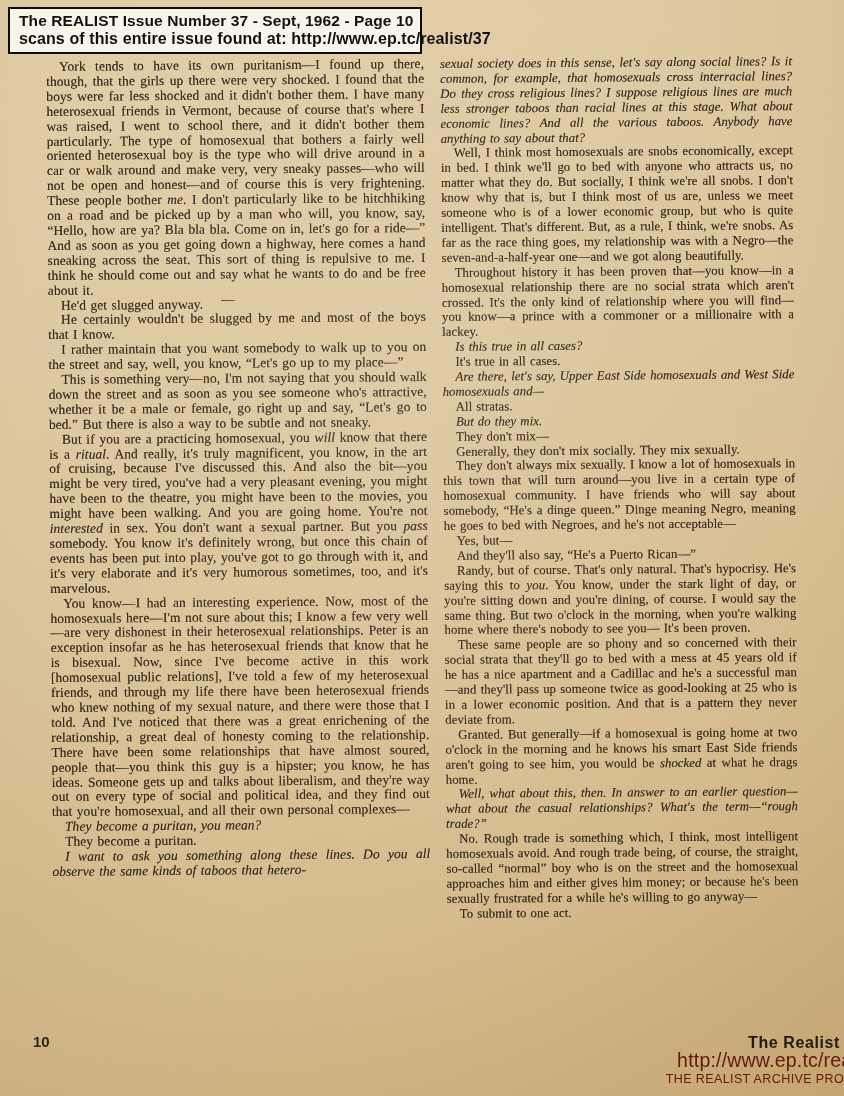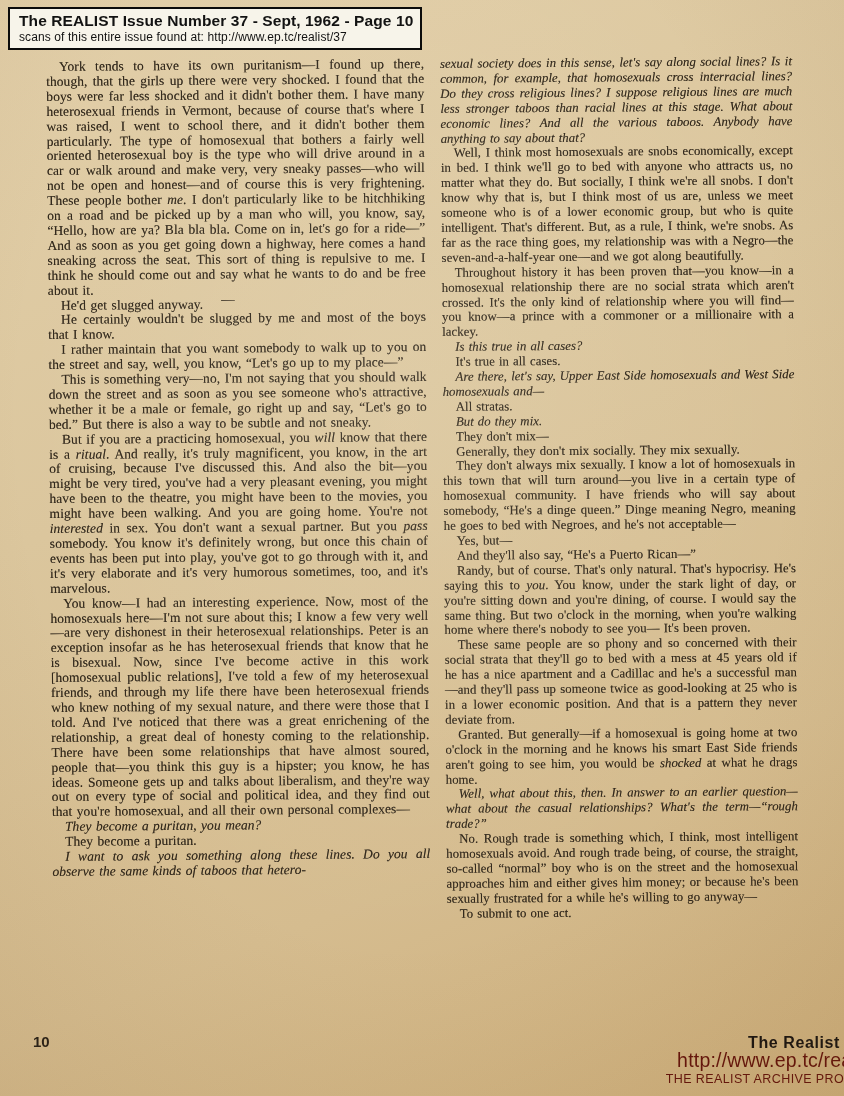--- a/index.html
+++ b/index.html
@@ -12,21 +12,21 @@
   .page::after {
     content:""; position:absolute; inset:0; pointer-events:none;
     background:radial-gradient(ellipse at 45% 38%, rgba(255,252,240,0.10) 0%, rgba(255,252,240,0) 55%, rgba(122,82,32,0.12) 100%);
   }
   .header-box {
     position:absolute; left:8px; top:7px; width:414px; box-sizing:border-box; z-index:4;
     background:#f7f4ea; border:2px solid #0b0b0b; padding:3px 9px 4px;
     font-family:"Liberation Sans", sans-serif; color:#121212;
   }
   .h1 { font-size:15.5px; font-weight:700; letter-spacing:0.1px; white-space:nowrap; }
-  .h2 { font-size:12px;  font-weight:400; letter-spacing:0.1px; white-space:nowrap; }
+  .h2 { font-size:16px;  font-weight:700; letter-spacing:0.1px; white-space:nowrap; }
   .content {
     position:absolute; left:46px; top:57px; width:760px;
     display:flex; gap:16px; transform:rotate(-0.45deg); transform-origin:50% 0;
     color:#31281c; text-shadow:0 0 0.5px rgba(52,41,26,0.55);
   }
   .col { width:378px; text-align:justify; font-size:13.5px; line-height:14.9px; word-spacing:1px; letter-spacing:0.05px; }
   .col-right { width:352px; font-size:12.8px; word-spacing:0.8px; }
   p.para { margin:0; text-indent:13px; }
   p.para.noindent { text-indent:0; }
   p.para.it { font-style:italic; }

